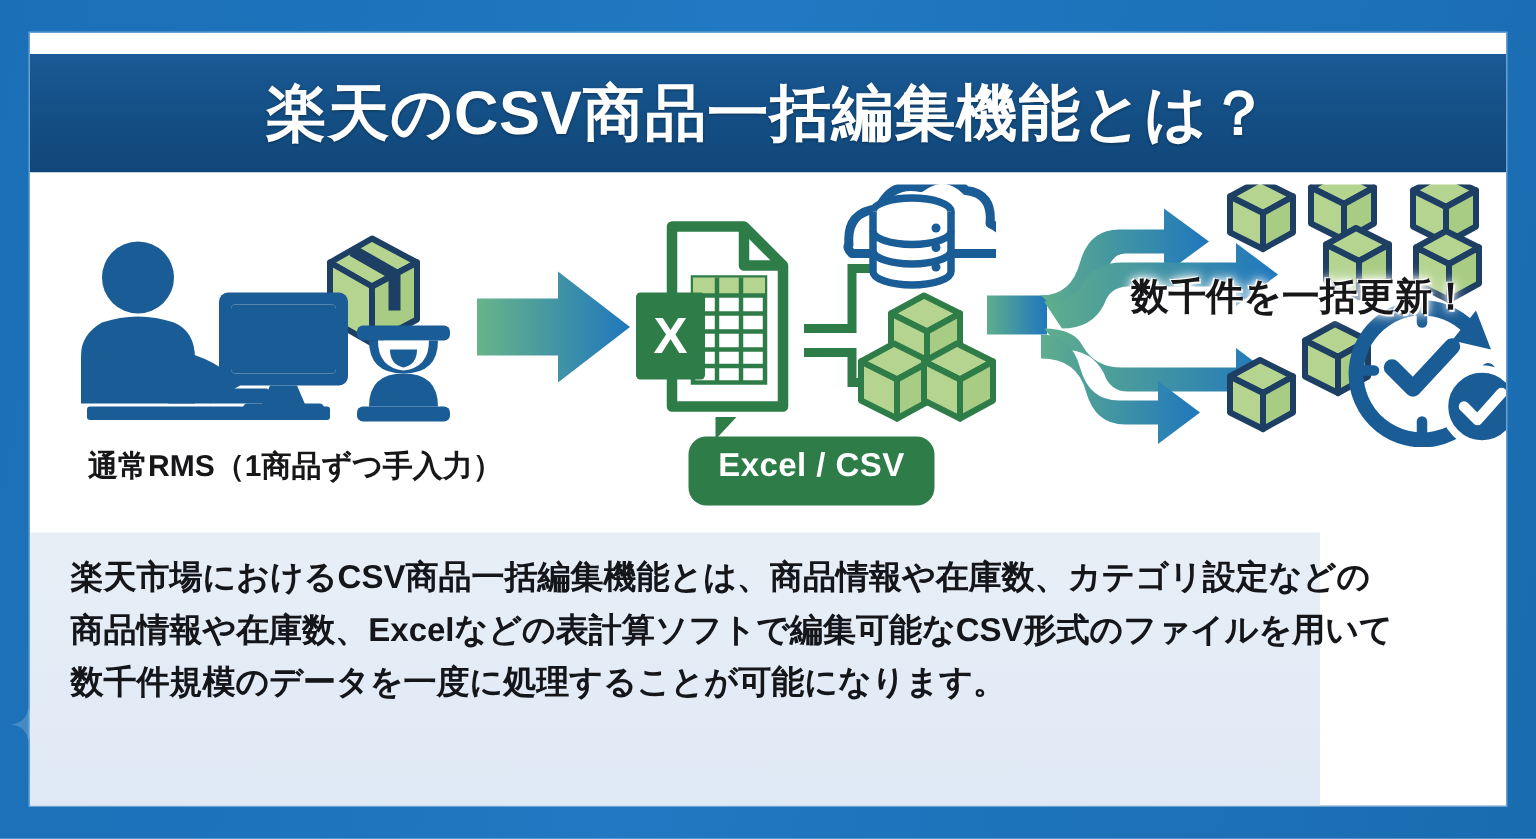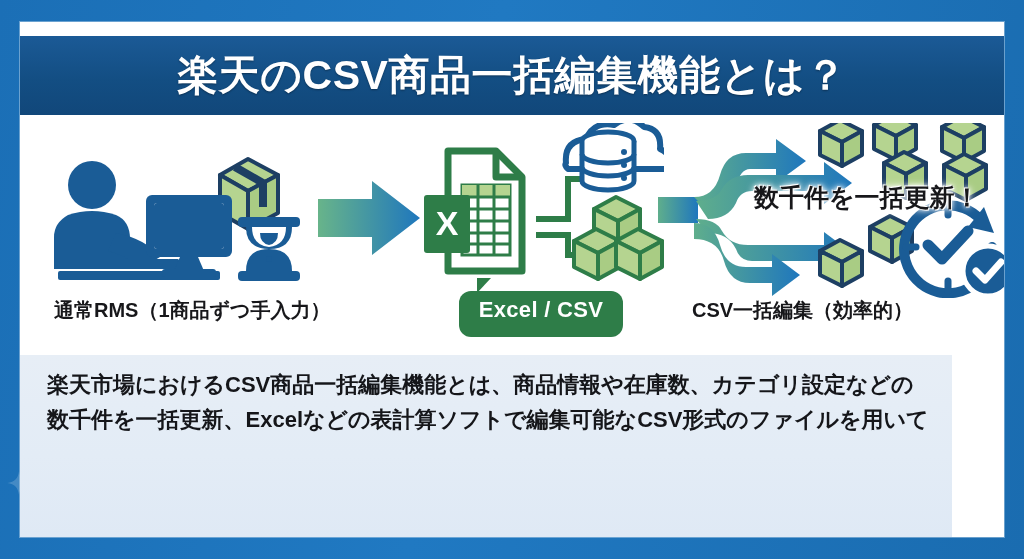--- a/index.html
+++ b/index.html
@@ -32,21 +32,21 @@
     text-shadow:0 1px 2px rgba(0,0,0,.35);
     white-space:nowrap;
   }
   
   .diagram{
     position:absolute;left:20px;top:115px;width:984px;height:240px;
     background:#ffffff;
   }
   .panel{position:absolute;top:0;height:240px;}
   .panel-label{
-    position:absolute;left:0;right:0;top:182px;
+    position:absolute;left:0;right:0;top:182px;text-align:center;
     font-size:20px;font-weight:bold;color:#17171a;white-space:nowrap;padding-left:34px;
   }
   .art{position:absolute;left:0;top:8px;right:0;height:175px;}
   .art svg{display:block;margin:0 auto;}
 
   
   .csv-badge-wrap{position:absolute;left:0;right:0;top:176px;display:flex;justify-content:center;}
   .csv-badge{
     position:relative;background:#2e7d48;color:#fff;border-radius:12px;
     padding:6px 20px 14px;font-size:22px;font-weight:bold;letter-spacing:.3px;
@@ -59,21 +59,21 @@
 
   
   .burst-text{
     position:absolute;left:96px;top:66px;
     font-size:25px;font-weight:bold;color:#17171a;white-space:nowrap;
     text-shadow:0 0 4px #fff,0 0 7px #fff,0 0 10px #fff,1px 1px 0 #fff,-1px -1px 0 #fff;
   }
 
   
   .body-block{
-    position:absolute;left:20px;top:355px;width:932px;height:182px;
+    position:absolute;left:20px;top:355px;width:860px;height:182px;
     background:linear-gradient(180deg,#e7eef6 0%,#e3ecf6 55%,#dfe9f5 100%);
   }
   .body-lines{
     position:absolute;left:27px;top:13px;right:22px;
   }
   .body-lines p{
     margin:0 0 2px 0;font-size:22px;font-weight:bold;color:#15161a;
     line-height:33px;letter-spacing:0px;white-space:nowrap;
   }
 </style>
@@ -269,25 +269,25 @@
               <line x1="248" y1="124" x2="258" y2="124"></line>
               <line x1="290" y1="158" x2="290" y2="168"></line>
             </g>
             <path d="M270 122 l14 14 l26 -28" fill="none" stroke="#1a5c96" stroke-width="11" stroke-linecap="round" stroke-linejoin="round"></path>
             <circle cx="330" cy="148" r="25" fill="#1a5c96" stroke="#ffffff" stroke-width="5"></circle>
             <path d="M318 148 l9 9 l16 -18" fill="none" stroke="#ffffff" stroke-width="7" stroke-linecap="round" stroke-linejoin="round"></path>
           </g>
         </svg>
       </div>
       <div class="burst-text">数千件を一括更新！</div>
-      <div class="panel-label">CSV一括編集（効率的）</div>
     </div>
 
   </div>
 
   <div class="body-block">
     <div class="body-lines">
       <p>楽天市場におけるCSV商品一括編集機能とは、商品情報や在庫数、カテゴリ設定などの</p>
-      <p>数千件を一括更新、Excelなどの表計算ソフトで編集可能なCSV形式のファイルを用いて</p>
+      <p>商品情報や在庫数、Excelなどの表計算ソフトで編集可能なCSV形式のファイルを用いて</p>
+      <p>数千件規模のデータを一度に処理することが可能になります。</p>
     </div>
   </div>
 
 </div>
 
 </body></html>

